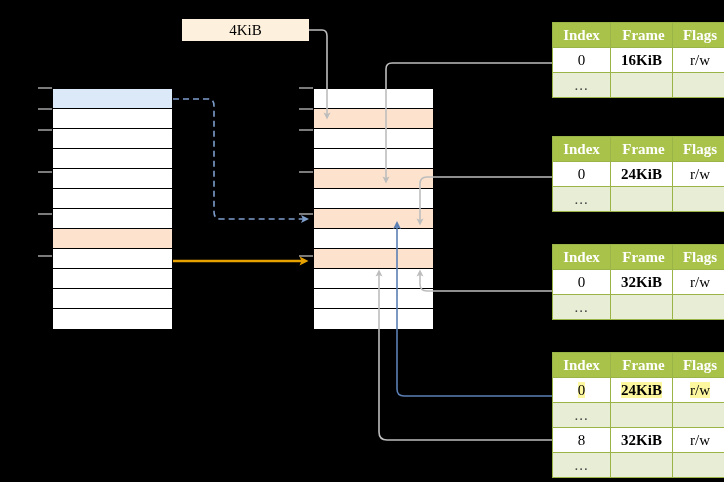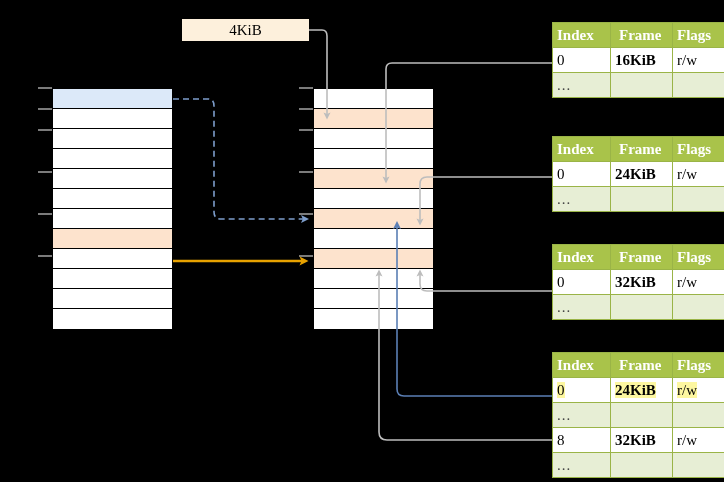--- a/index.html
+++ b/index.html
@@ -44,21 +44,21 @@
     border-collapse:collapse;
     background:#fff;
     font-size:15px;
     table-layout:fixed;
   }
   .ptable td,.ptable th{
     border:1px solid #9ab447;
     padding:1px 4px;
     height:25px;
     box-sizing:border-box;
-    text-align:left;
+    text-align:center;
     vertical-align:middle;
     font-weight:normal;
     white-space:nowrap;
     overflow:hidden;
   }
   .ptable th{
     background:#a8c council;
   }
   .ptable thead th{
     background:#adc council;

